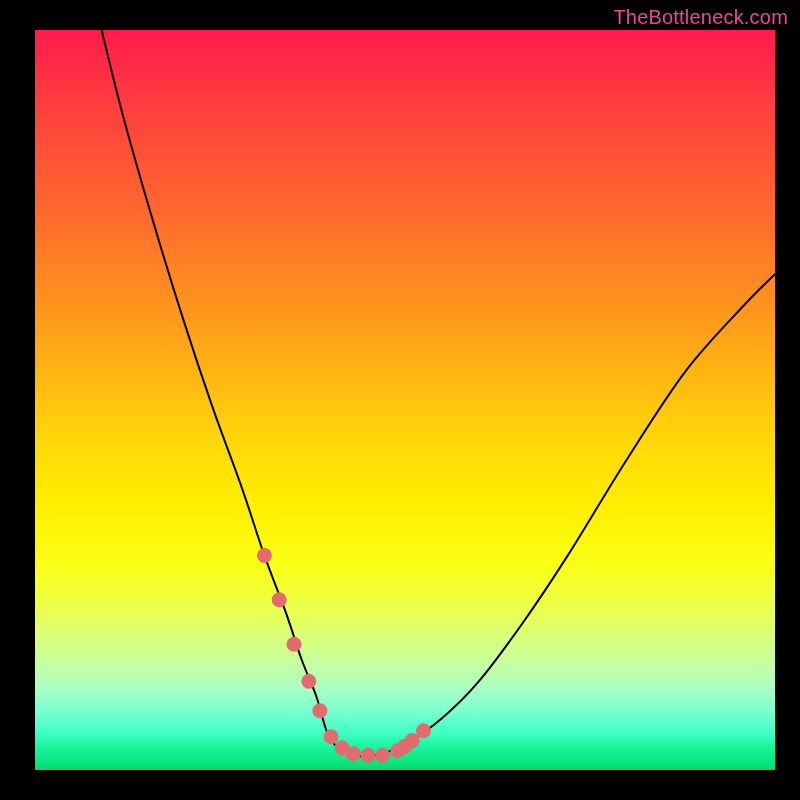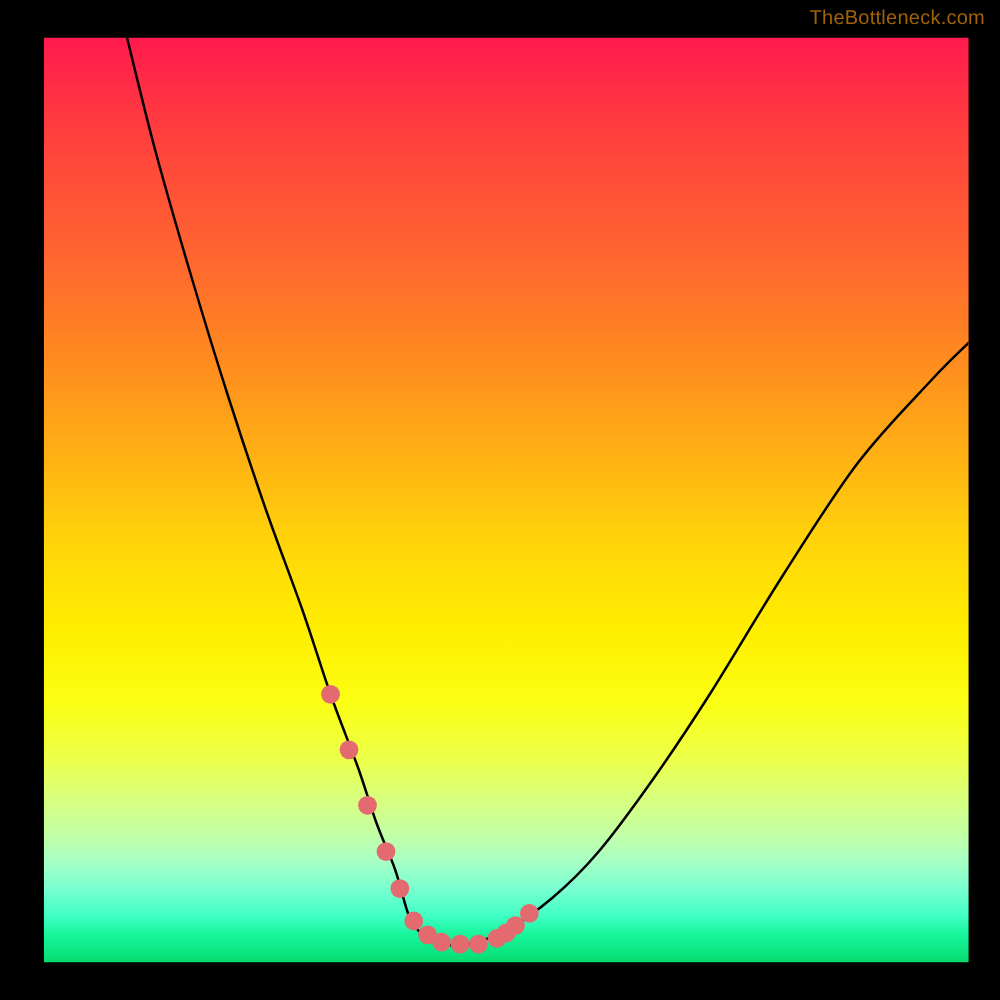--- a/index.html
+++ b/index.html
@@ -8,22 +8,22 @@
     background: #000;
     width: 800px;
     height: 800px;
     position: relative;
     font-family: Arial, Helvetica, sans-serif;
   }
   .watermark {
     position: absolute;
     top: 6px;
     right: 12px;
-    color: #a16207;
-    font-size: 16px;
+    color: #ec4899;
+    font-size: 20px;
     font-weight: 500;
     letter-spacing: 0.2px;
     z-index: 10;
   }
   .plot-area {
     position: absolute;
     left: 35px;
     top: 30px;
     width: 740px;
     height: 740px;

